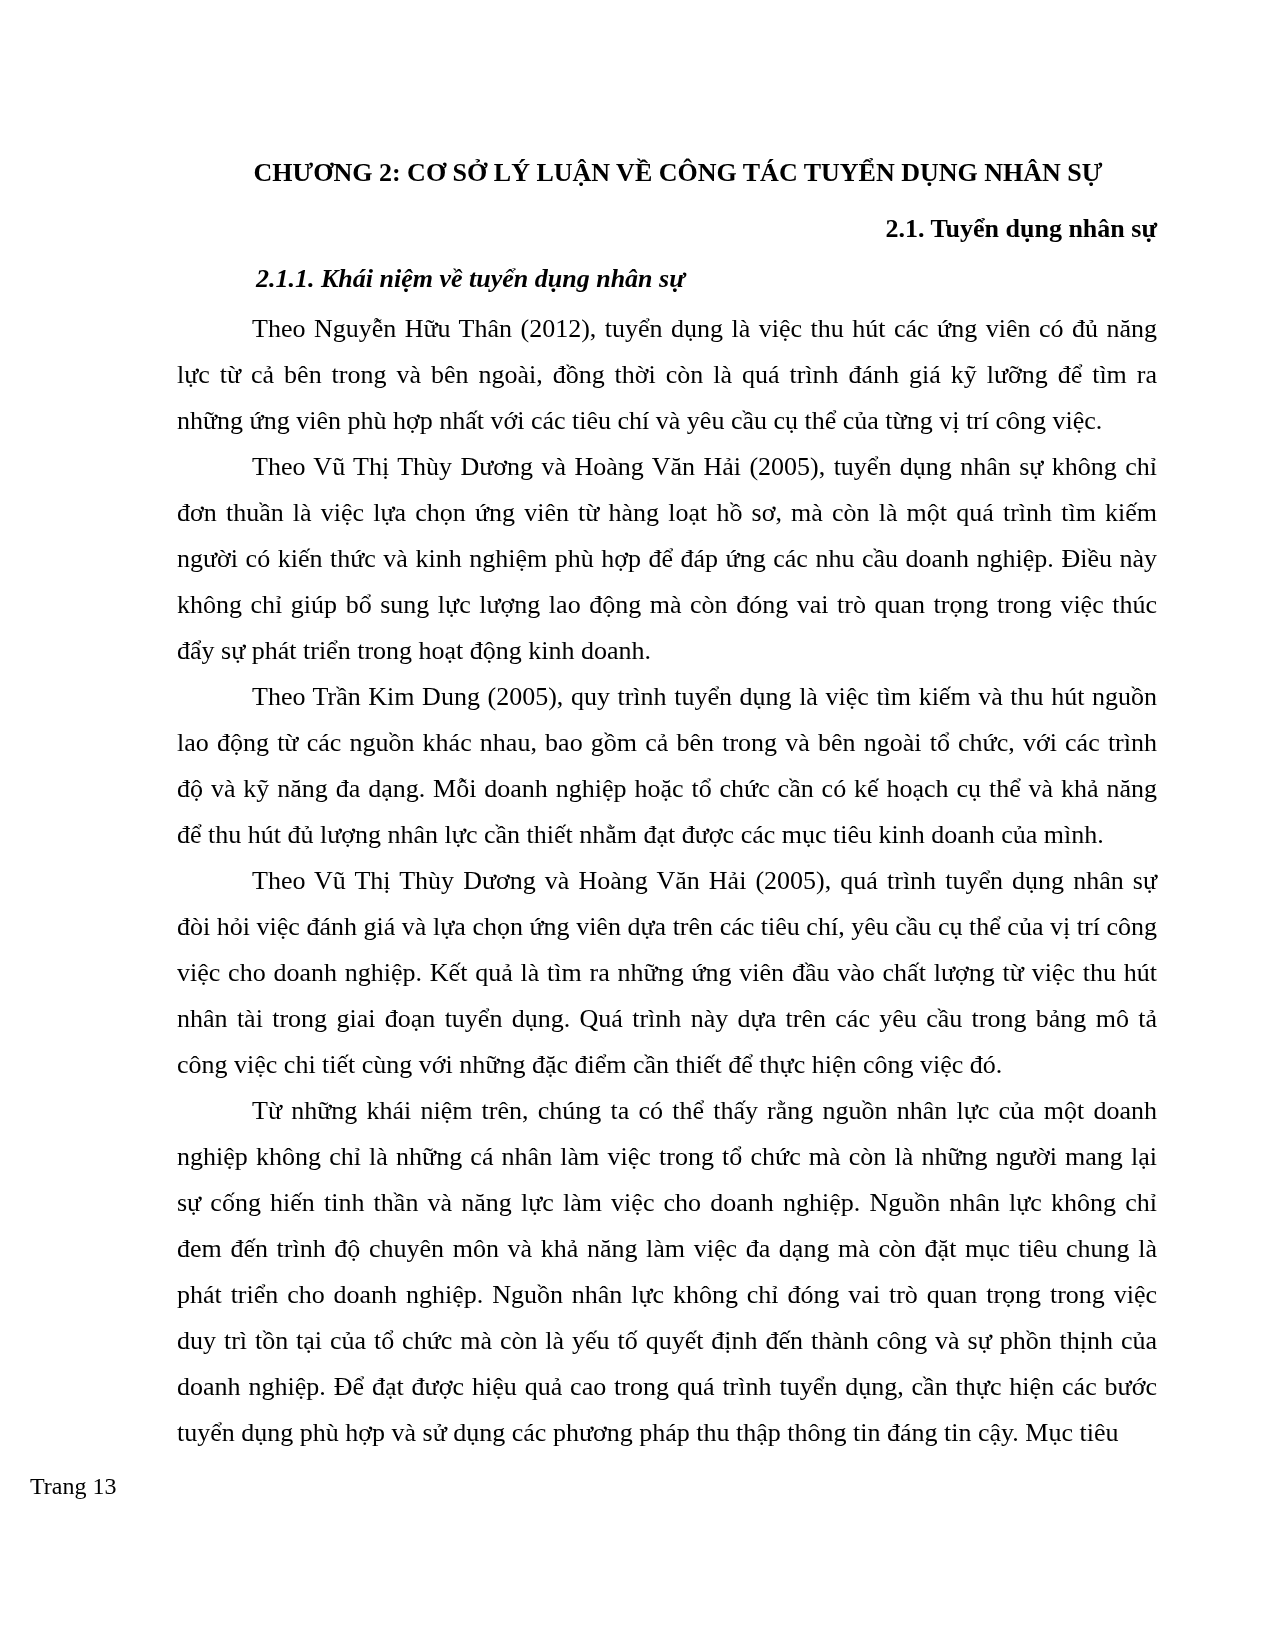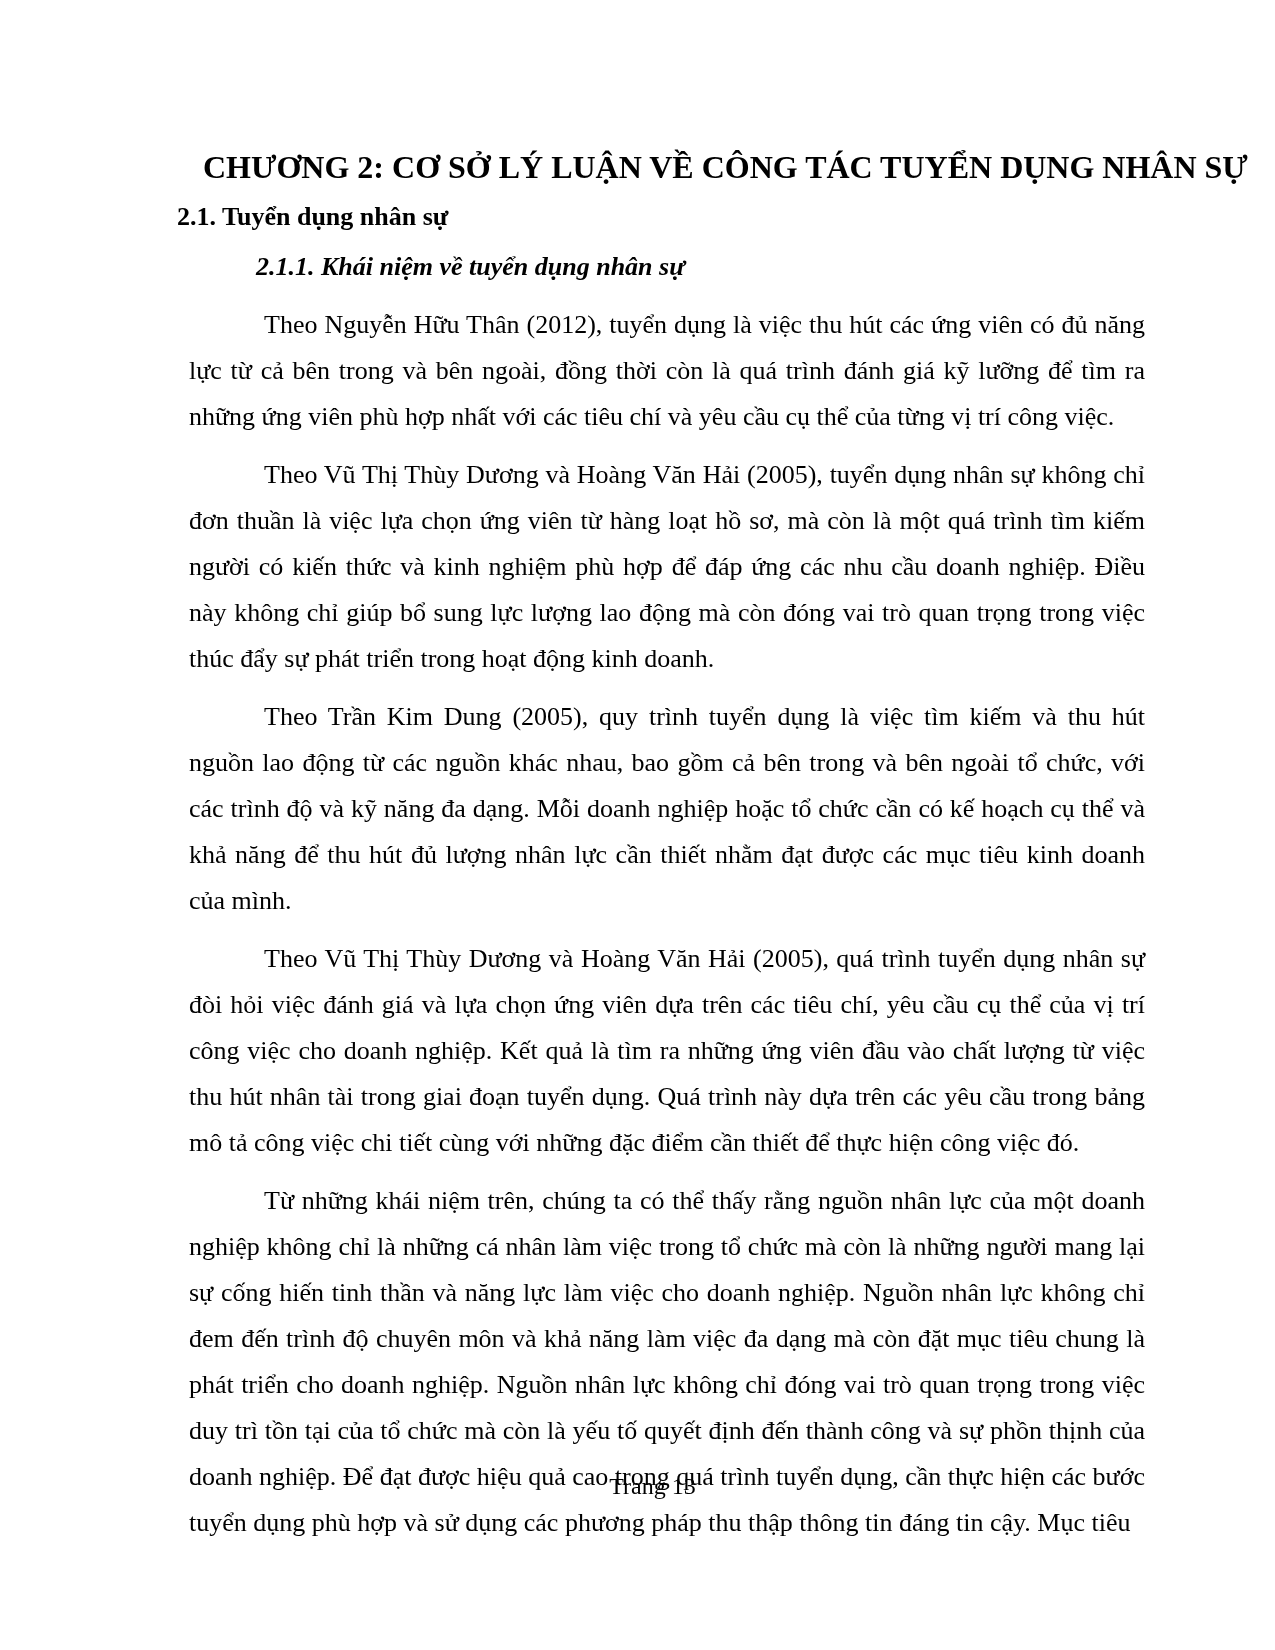--- a/index.html
+++ b/index.html
@@ -24,58 +24,59 @@
       background: #ffffff;
     }
     .content {
       position: absolute;
       left: 177px;
       top: 140px;
       width: 980px;
     }
     .chapter-title {
       font-weight: bold;
-      font-size: 32px;
+      font-size: 26px;
+      text-align: center;
       line-height: 46px;
       height: 46px;
-      margin: 4px;
+      margin: 10px;
       padding-left: 22px;
       white-space: nowrap;
     }
     .section-heading {
       font-weight: bold;
       font-size: 26px;
       line-height: 46px;
       height: 46px;
       margin: 0;
       white-space: nowrap;
+      text-align: right;
     }
     .subsection-heading {
       font-weight: bold;
       font-style: italic;
       font-size: 26px;
       line-height: 46px;
       height: 46px;
       margin: 4px;
       padding-left: 75px;
       white-space: nowrap;
     }
     .paragraph {
       font-size: 26px;
       line-height: 46px;
-      margin: 12px;
+      margin: 0;
       text-align: justify;
       text-indent: 75px;
     }
     .page-number {
       position: absolute;
       left: 0;
       width: 1275px;
       top: 1468px;
-      text-align: center;
       font-size: 24px;
       line-height: 36px;
       padding-left: 30px;
       box-sizing: border-box;
     }
   </style>
 </head>
 <body>
 
 <div class="page">

